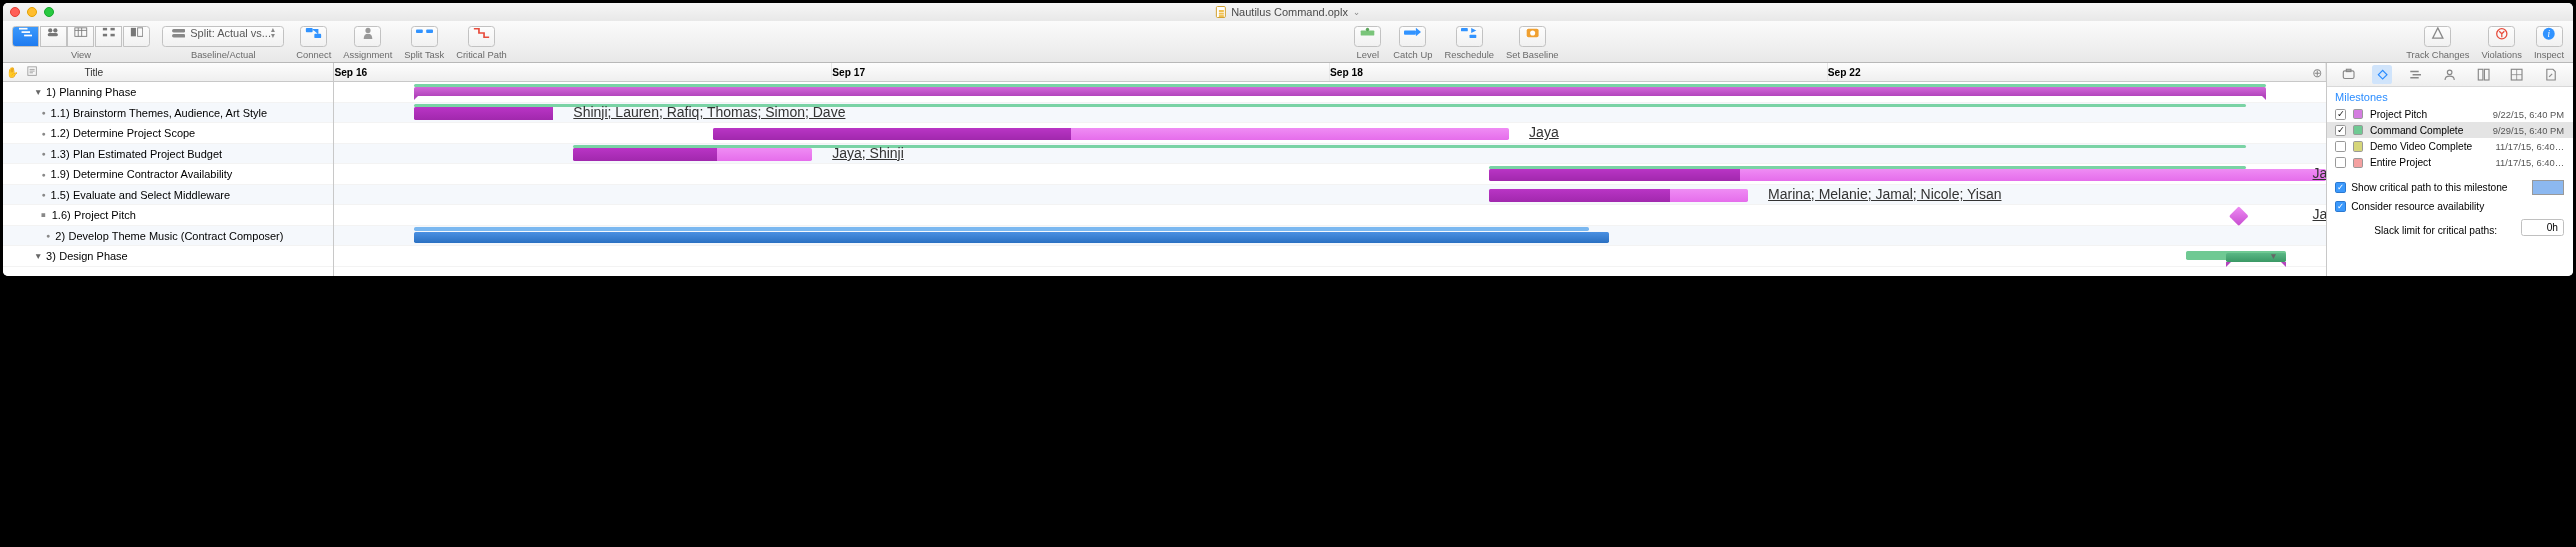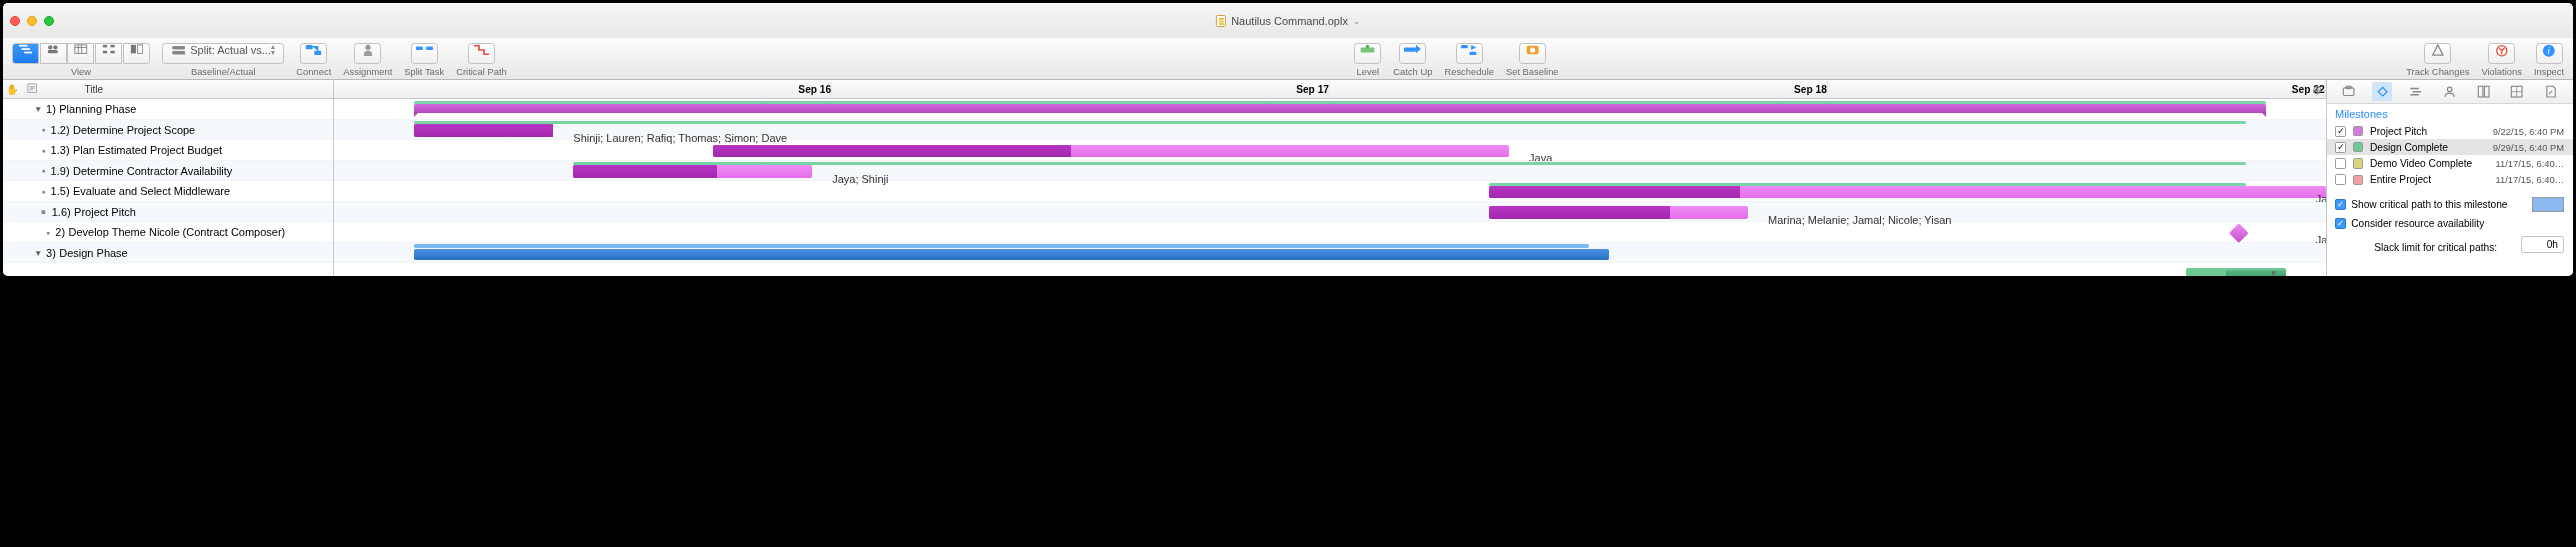--- a/index.html
+++ b/index.html
@@ -1,18 +1,18 @@
 <!DOCTYPE html>
 <html style="font-size:13.6px"><head>
 <meta charset="utf-8">
 <style>
 * { box-sizing: border-box; margin: 0; padding: 0; }
 body { font-family: -apple-system, "Helvetica Neue", Arial, sans-serif; font-size: 11px; background: #000; padding: 3.4px; }
 .window { background: #ececec; border-radius: 5.1px; overflow: hidden; width: 100%; height: 273px; display: flex; flex-direction: column; }
-.titlebar { height: 35px; background: linear-gradient(#f6f6f6, #e8e8e8); display: flex; align-items: center; padding: 0 6.8px; position: relative; }
+.titlebar { height: 18px; background: linear-gradient(#f6f6f6, #e8e8e8); display: flex; align-items: center; padding: 0 6.8px; position: relative; }
 .traffic { display: flex; gap: 6.8px; }
 .traffic span { width: 10.2px; height: 10.2px; border-radius: 50%; display: inline-block; }
 .tl-red { background: #ff5f57; border: 0.9px solid #e33e32; }
 .tl-yellow { background: #ffbd2e; border: 0.9px solid #e2a100; }
 .tl-green { background: #28c940; border: 0.9px solid #17a82d; }
 .title-text { position: absolute; left: 50%; transform: translateX(-50%); font-size: 11px; color: #4a4a4a; display: flex; align-items: center; gap: 5.1px; }
 .doc-icon { width: 10.2px; height: 12px; background: #fff; border: 0.9px solid #d0a030; border-radius: 1.7px; display: inline-block; position: relative; }
 .doc-icon::after { content: ''; position: absolute; top: 2.6px; left: 1.7px; right: 1.7px; height: 1.7px; background: #f0c050; box-shadow: 0 2.6px 0 #f0c050, 0 5.1px 0 #f0c050; }
 .chev { font-size: 8.5px; color: #888; }
 .toolbar { background: linear-gradient(#fbfbfb, #e8e8e8); border-bottom: 0.9px solid #b8b8b8; padding: 5.1px 8.5px 2.6px; display: flex; align-items: flex-start; gap: 12px; }
@@ -38,37 +38,37 @@
 .orow { height: 20.5px; display: flex; align-items: center; border-bottom: 0.9px solid #f3f3f3; padding-left: 5.1px; font-size: 11px; }
 .orow:nth-child(even) { background: #f5f8fc; }
 .orow .disc { width: 25.6px; }
 .orow .tri { width: 12px; font-size: 8.5px; color: #666; }
 .orow .bullet { color: #888; font-size: 6.8px; margin-right: 5.1px; }
 .orow .num { margin-right: 3.4px; }
 .orow.lvl1 { font-weight: 500; }
 .orow.lvl2 { padding-left: 38px; }
 .gantt { flex: 1; background: #fff; position: relative; overflow: hidden; }
 .gantt-header { height: 19px; background: linear-gradient(#fdfdfd, #efefef); border-bottom: 0.9px solid #c8c8c8; display: flex; position: relative; }
-.gh-day { flex: 1; text-align: right; font-size: 10.2px; font-weight: 600; border-right: 0.9px solid #e8e8e8; line-height: 19px; }
+.gh-day { flex: 1; text-align: left; font-size: 10.2px; font-weight: 600; border-right: 0.9px solid #e8e8e8; line-height: 19px; }
 .gh-zoom { position: absolute; right: 3.4px; top: 2.6px; font-size: 12px; color: #888; }
 .gantt-body { position: relative; height: calc(100% - 19px); }
 .grow { height: 20.5px; position: relative; border-bottom: 0.9px solid #f3f3f3; }
 .grow:nth-child(even) { background: #f5f8fc; }
 .gbar { position: absolute; height: 12px; top: 4.3px; border-radius: 1.7px; }
 .gbar.group { height: 9.4px; top: 4.3px; background: linear-gradient(#d168d8, #b345bd); }
 .gbar.group::before, .gbar.group::after { content: ''; position: absolute; bottom: -4.3px; width: 0; height: 0; border-top: 5.1px solid #b345bd; }
 .gbar.group::before { left: 0; border-right: 5.1px solid transparent; }
 .gbar.group::after { right: 0; border-left: 5.1px solid transparent; }
 .gbar.task { background: linear-gradient(#ef8cf4, #e56deb); height: 12.8px; }
 .gbar.task .progress { position: absolute; left: 0; top: 0; bottom: 0; background: linear-gradient(#b935c5, #a128ad); border-radius: 1.7px 0 0 1.7px; }
 .gbar.baseline { position: absolute; height: 2.6px; top: 1.7px; background: #7ad3a5; border-radius: 1.7px; }
 .gbar.milestone { width: 13.6px; height: 13.6px; transform: rotate(45deg); background: linear-gradient(135deg, #ef8cf4, #c74dd0); top: 3.4px; border-radius: 1.7px; }
 .gbar.blue { background: linear-gradient(#4a90e2, #2a70c2); }
 .gbar.bluebase { background: #7bb8f0; height: 3.4px; top: 1.7px; }
-.glabel { position: absolute; font-size: 11px; color: #333; top: 12px; white-space: nowrap; }
+.glabel { position: absolute; font-size: 14px; color: #333; top: 1px; white-space: nowrap; text-decoration: underline; }
 .inspector { width: 247px; background: #fff; border-left: 0.9px solid #c8c8c8; display: flex; flex-direction: column; font-size: 10.2px; }
 .insp-tabs { height: 24px; background: linear-gradient(#fdfdfd, #efefef); border-bottom: 0.9px solid #d8d8d8; display: flex; align-items: center; justify-content: space-around; padding: 0 5.1px; }
 .insp-tab { width: 20.5px; height: 19px; display: flex; align-items: center; justify-content: center; border-radius: 2.6px; cursor: pointer; }
 .insp-tab.active { background: #d0e4fb; }
 .insp-tab svg { width: 15.3px; height: 15.3px; }
 .insp-heading { color: #2a8cff; font-size: 11px; padding: 3.4px 8.5px; }
 .ms-row { display: flex; align-items: center; padding: 2.6px 8.5px; gap: 6.8px; }
 .ms-row.sel { background: #e4e4e4; }
 .ms-swatch { width: 10.2px; height: 10.2px; border: 0.9px solid #999; border-radius: 1.7px; }
 .ms-chk { width: 11px; height: 11px; border: 0.9px solid #999; border-radius: 1.7px; background: #fff; position: relative; }
@@ -281,20 +281,25 @@
       </div>
       <div class="outline-rows">
         <div class="orow lvl1">
             <span class="disc"></span>
             <span class="tri">▼</span>
             <span class="num">1)</span>
             <span>Planning Phase</span>
           </div>
         <div class="orow lvl2">
             <span class="bullet">●</span>
+            <span class="num">1.1)</span>
+            <span>Brainstorm Themes, Audience, Art Style</span>
+          </div>
+        <div class="orow lvl2">
+            <span class="bullet">●</span>
             <span class="num">1.2)</span>
             <span>Determine Project Scope</span>
           </div>
         <div class="orow lvl2">
             <span class="bullet">●</span>
             <span class="num">1.3)</span>
             <span>Plan Estimated Project Budget</span>
           </div>
         <div class="orow lvl2">
             <span class="bullet">●</span>
@@ -309,21 +314,21 @@
         <div class="orow lvl2">
             <span class="bullet" style="transform:rotate(45deg);display:inline-block">◆</span>
             <span class="num">1.6)</span>
             <span>Project Pitch</span>
           </div>
         <div class="orow lvl1">
             <span class="disc"></span>
             <span class="tri" style="visibility:hidden">▼</span>
             <span class="bullet">●</span>
             <span class="num">2)</span>
-            <span>Develop Theme Nicole (Contract Composer)</span>
+            <span>Develop Theme Music (Contract Composer)</span>
           </div>
         <div class="orow lvl1">
             <span class="disc"></span>
             <span class="tri">▼</span>
             <span class="num">3)</span>
             <span>Design Phase</span>
           </div>
       </div>
     </div>
 
@@ -439,21 +444,21 @@
       <div>
         <div class="ms-row">
             <div class="ms-chk on"></div>
             <div class="ms-swatch" style="background:#d47de0"></div>
             <div class="ms-name">Project Pitch</div>
             <div class="ms-date">9/22/15, 6:40 PM</div>
           </div>
         <div class="ms-row sel">
             <div class="ms-chk on"></div>
             <div class="ms-swatch" style="background:#6fc993"></div>
-            <div class="ms-name">Design Complete</div>
+            <div class="ms-name">Command Complete</div>
             <div class="ms-date">9/29/15, 6:40 PM</div>
           </div>
         <div class="ms-row">
             <div class="ms-chk"></div>
             <div class="ms-swatch" style="background:#d6d67a"></div>
             <div class="ms-name">Demo Video Complete</div>
             <div class="ms-date">11/17/15, 6:40…</div>
           </div>
         <div class="ms-row">
             <div class="ms-chk"></div>

